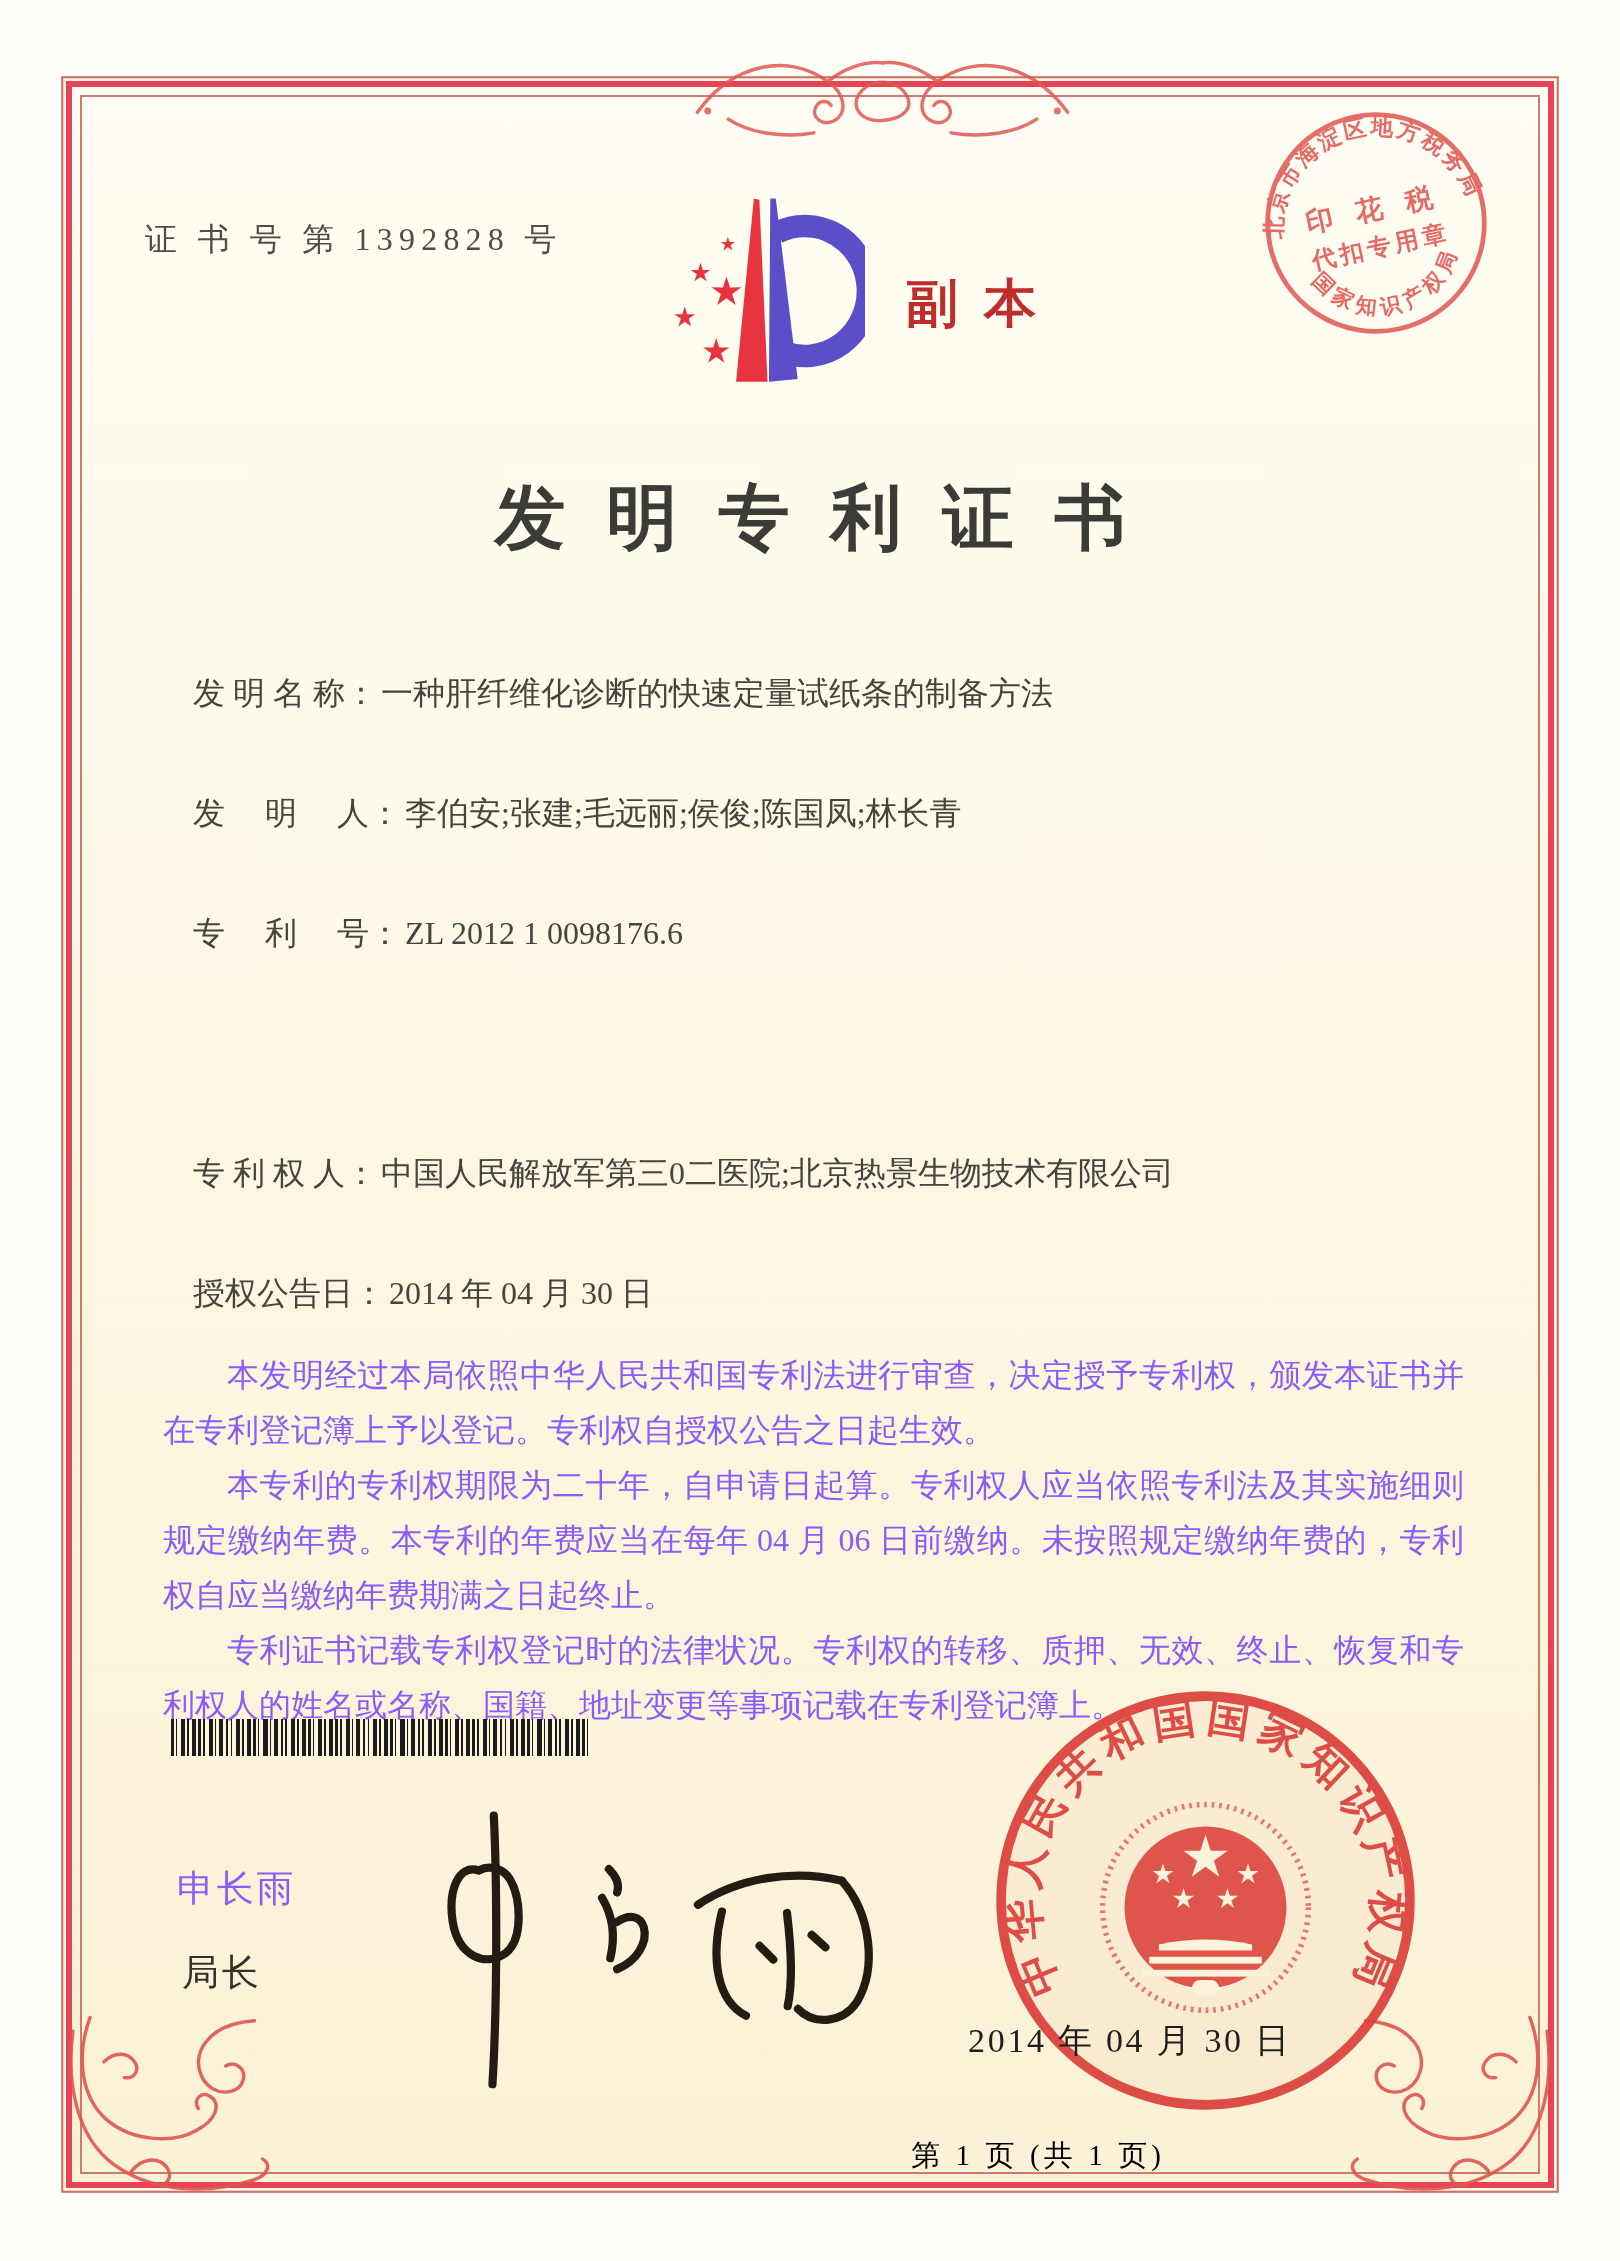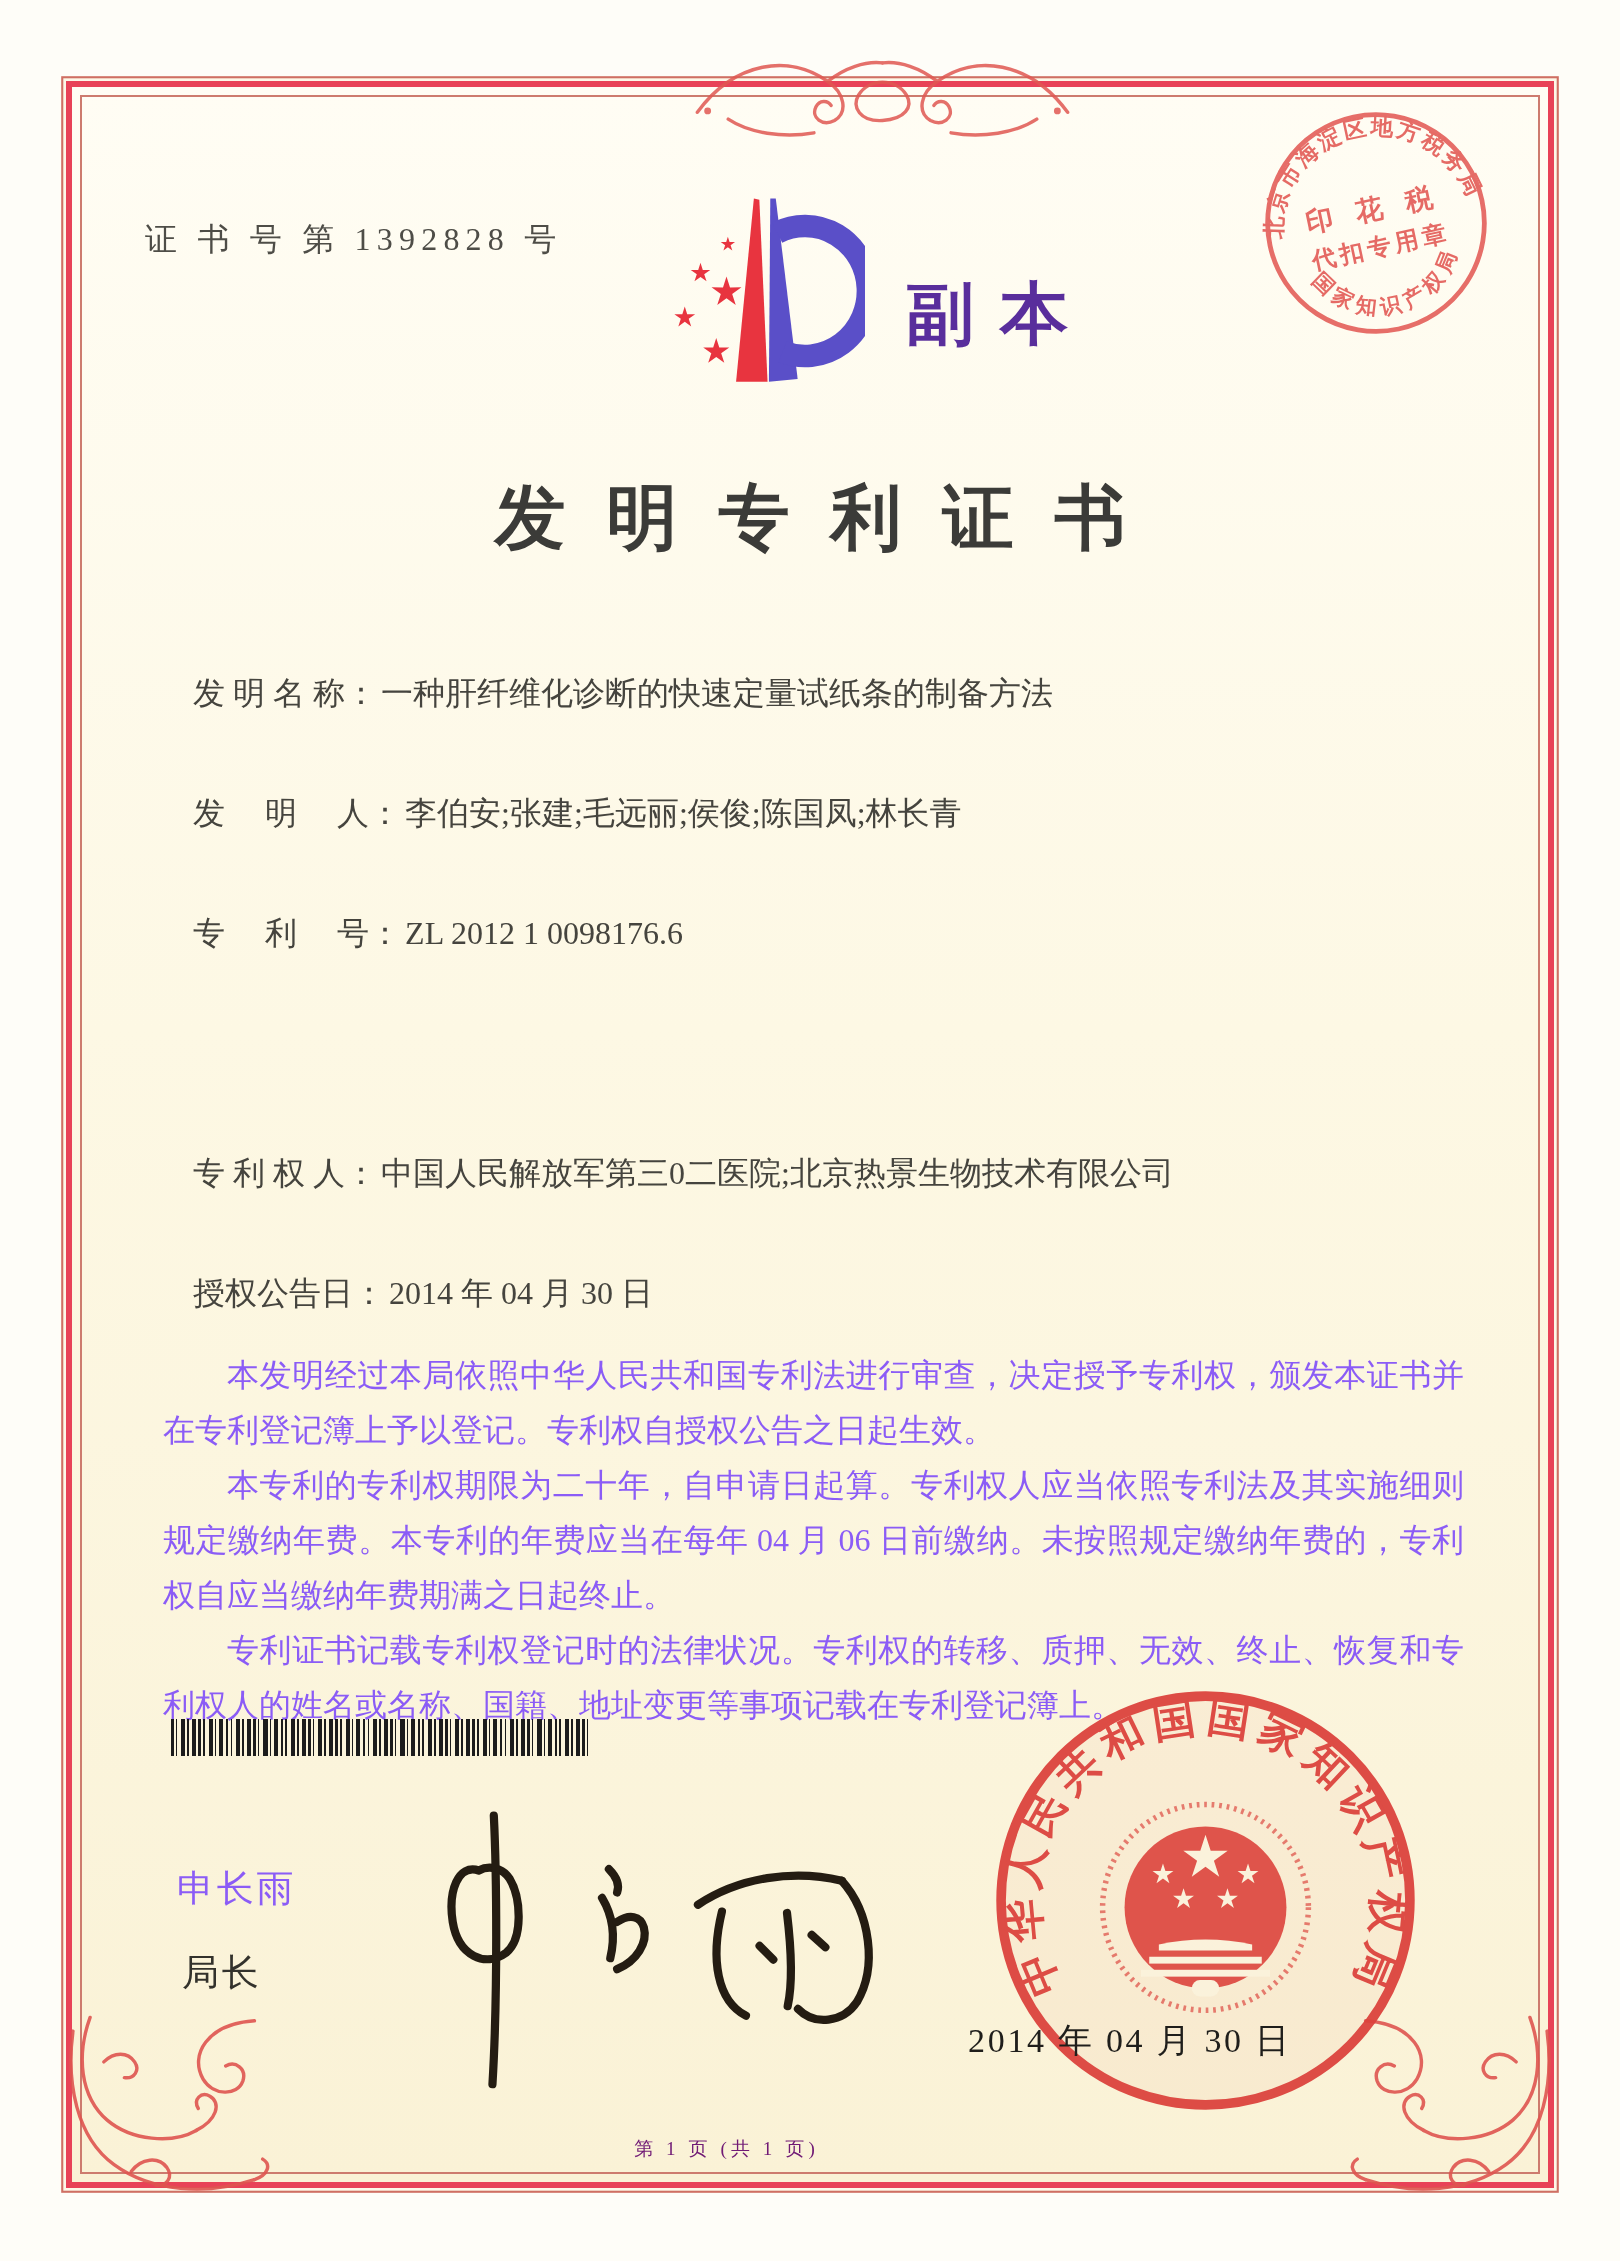--- a/index.html
+++ b/index.html
@@ -18,21 +18,21 @@
   .paper-inner{
     position:absolute;inset:8.2px;border:2.1px solid #cd7b6e;pointer-events:none;
   }
   
   .cert-no{
     position:absolute;left:145px;top:218px;
     font-size:32px;letter-spacing:6.2px;color:#4e4d47;white-space:nowrap;
   }
   .duplicate{
     position:absolute;left:906px;top:269px;
-    font-size:68px;font-weight:bold;color:#4c1d95;
+    font-size:52px;font-weight:bold;color:#b91c1c;
     letter-spacing:26px;white-space:nowrap;opacity:.92;
   }
   .doc-title{
     position:absolute;left:0;width:100%;top:471px;text-align:center;
     font-size:71px;font-weight:bold;color:#3b3b38;
     letter-spacing:41px;text-indent:41px;white-space:nowrap;
   }
   .field{
     position:absolute;left:193px;font-size:32px;color:#45443e;white-space:nowrap;
   }
@@ -53,22 +53,22 @@
   }
   .sig-post{position:absolute;left:182px;top:1948px;font-size:37px;color:#33322c;letter-spacing:2.7px;}
   .sig-name{position:absolute;left:177px;top:1864px;font-size:37px;color:#8b5cf6;letter-spacing:2.7px;}
   .signature-svg{position:absolute;left:376px;top:1788px;}
   .seal-svg{position:absolute;left:986px;top:1681px;opacity:.94;}
   .seal-date{
     position:absolute;left:968px;top:2018px;z-index:5;
     font-size:34px;color:#1f1e1b;letter-spacing:2.7px;white-space:nowrap;
   }
   .page-footer{
-    position:absolute;left:288px;top:2136px;width:877px;text-align:center;
-    font-size:19px;color:#701a75;letter-spacing:4.1px;
+    position:absolute;left:288px;top:2136px;width:877px;text-align:right;
+    font-size:29px;color:#000000;letter-spacing:4.1px;
   }
   
   .logo-svg{position:absolute;left:666px;top:193px;}
   .tax-stamp-svg{position:absolute;left:1256px;top:103px;transform:rotate(-12deg);opacity:.88;}
   .orn-top{position:absolute;left:687px;top:30px;}
   .orn-bl{position:absolute;left:49px;top:2000px;}
   .orn-br{position:absolute;left:1345px;top:2000px;transform:scaleX(-1);}
 </style>
 </head>
 <body>

